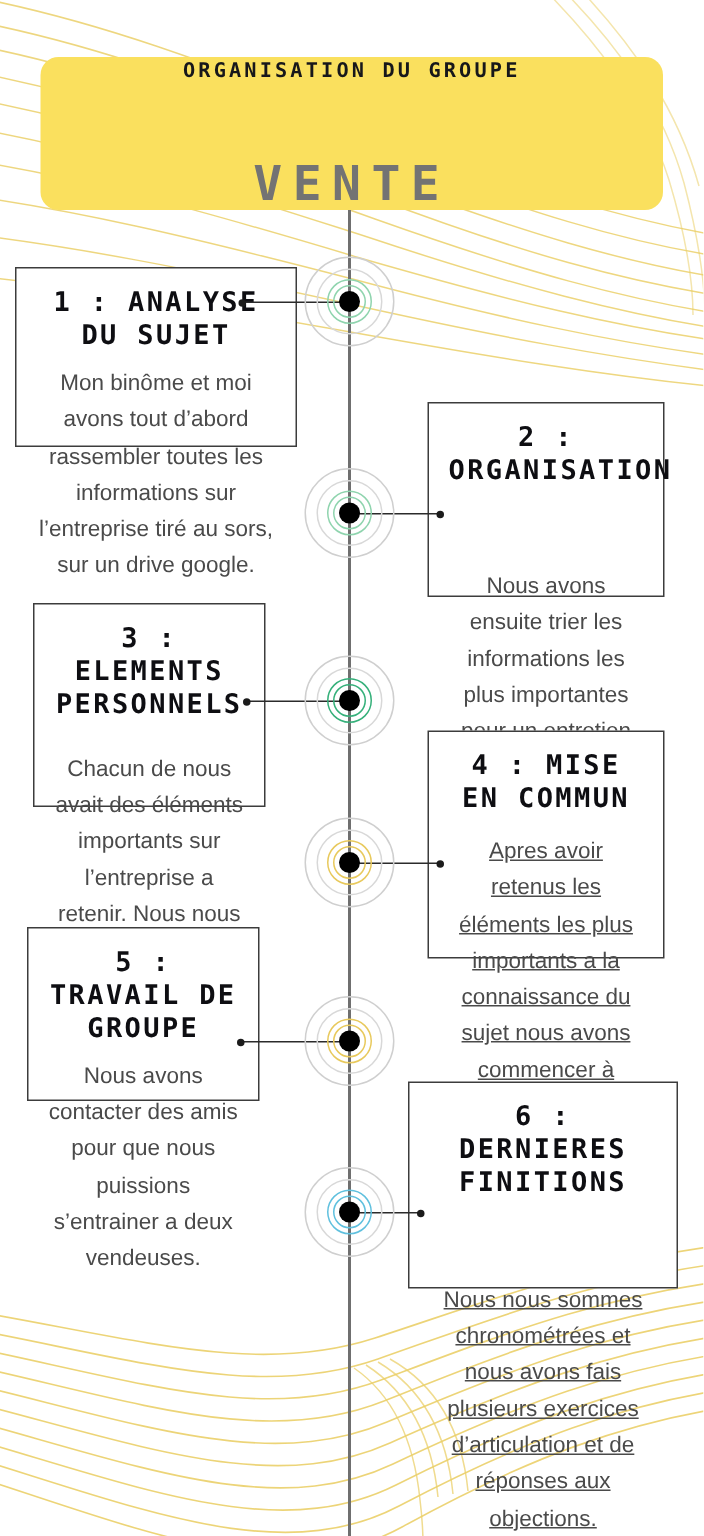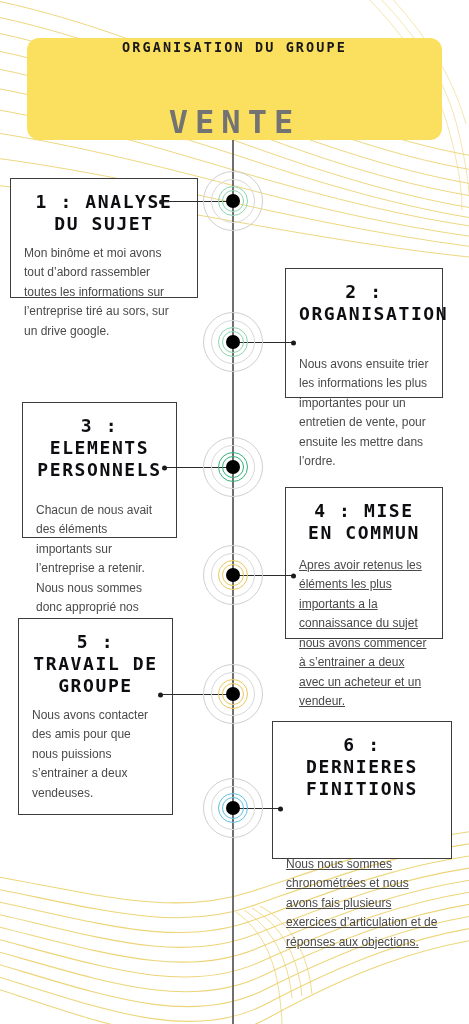--- a/index.html
+++ b/index.html
@@ -154,24 +154,24 @@
     font-family: "DejaVu Sans Mono", monospace;
     font-size: 18px;
     font-weight: bold;
     letter-spacing: 1.6px;
     color: #0e0e12;
     text-align: center;
     line-height: 1.22;
   }
   .box-body {
     font-family: "Liberation Sans", sans-serif;
-    font-size: 12px;
+    font-size: 15px;
     line-height: 1.62;
     color: #4a4a4a;
-    text-align: left;
+    text-align: center;
   }
 
   
   .body-top    { margin-top: 9px; }
   .body-mid    { margin-top: 30px; }
   .body-mid-sm { margin-top: 20px; }
   .body-near   { margin-top: 12px; text-decoration: underline; }
 </style>
 </head>
 <body>
@@ -234,21 +234,21 @@
     <span class="tip"></span>
   </div>
   <div class="node" style="top:201px; --accent:#8FD4AE;">
     <span class="ring r-out"></span>
     <span class="ring r-mid"></span>
     <span class="ring r-a"></span>
     <span class="ring r-b"></span>
     <span class="dot"></span>
   </div>
 
-  <div class="box" style="left:285px; top:268px; width:158px; height:130px;">
+  <div class="box" style="left:285px; top:268px; width:158px; height:130px;gap:24px;">
     <div class="box-title">2 : ORGANISATION</div>
     <div class="box-body body-mid">Nous avons ensuite trier les informations les plus importantes pour un entretien de vente, pour ensuite les mettre dans l’ordre.</div>
   </div>
   <div class="connector to-right" style="left:233px; top:342px; width:62px;">
     <span class="tip"></span>
   </div>
   <div class="node" style="top:342px; --accent:#8FD4AE;">
     <span class="ring r-out"></span>
     <span class="ring r-mid"></span>
     <span class="ring r-a"></span>
@@ -279,21 +279,21 @@
     <span class="tip"></span>
   </div>
   <div class="node" style="top:575px; --accent:#E8C95C;">
     <span class="ring r-out"></span>
     <span class="ring r-mid"></span>
     <span class="ring r-a"></span>
     <span class="ring r-b"></span>
     <span class="dot"></span>
   </div>
 
-  <div class="box" style="left:18px; top:618px; width:155px; height:197px;">
+  <div class="box" style="left:18px; top:618px; width:155px; height:116px;">
     <div class="box-title">5 : TRAVAIL DE GROUPE</div>
     <div class="box-body body-top">Nous avons contacter des amis pour que nous puissions s’entrainer a deux vendeuses.</div>
   </div>
   <div class="connector to-left" style="left:159px; top:694px; width:75px;">
     <span class="tip"></span>
   </div>
   <div class="node" style="top:694px; --accent:#E8C95C;">
     <span class="ring r-out"></span>
     <span class="ring r-mid"></span>
     <span class="ring r-a"></span>

